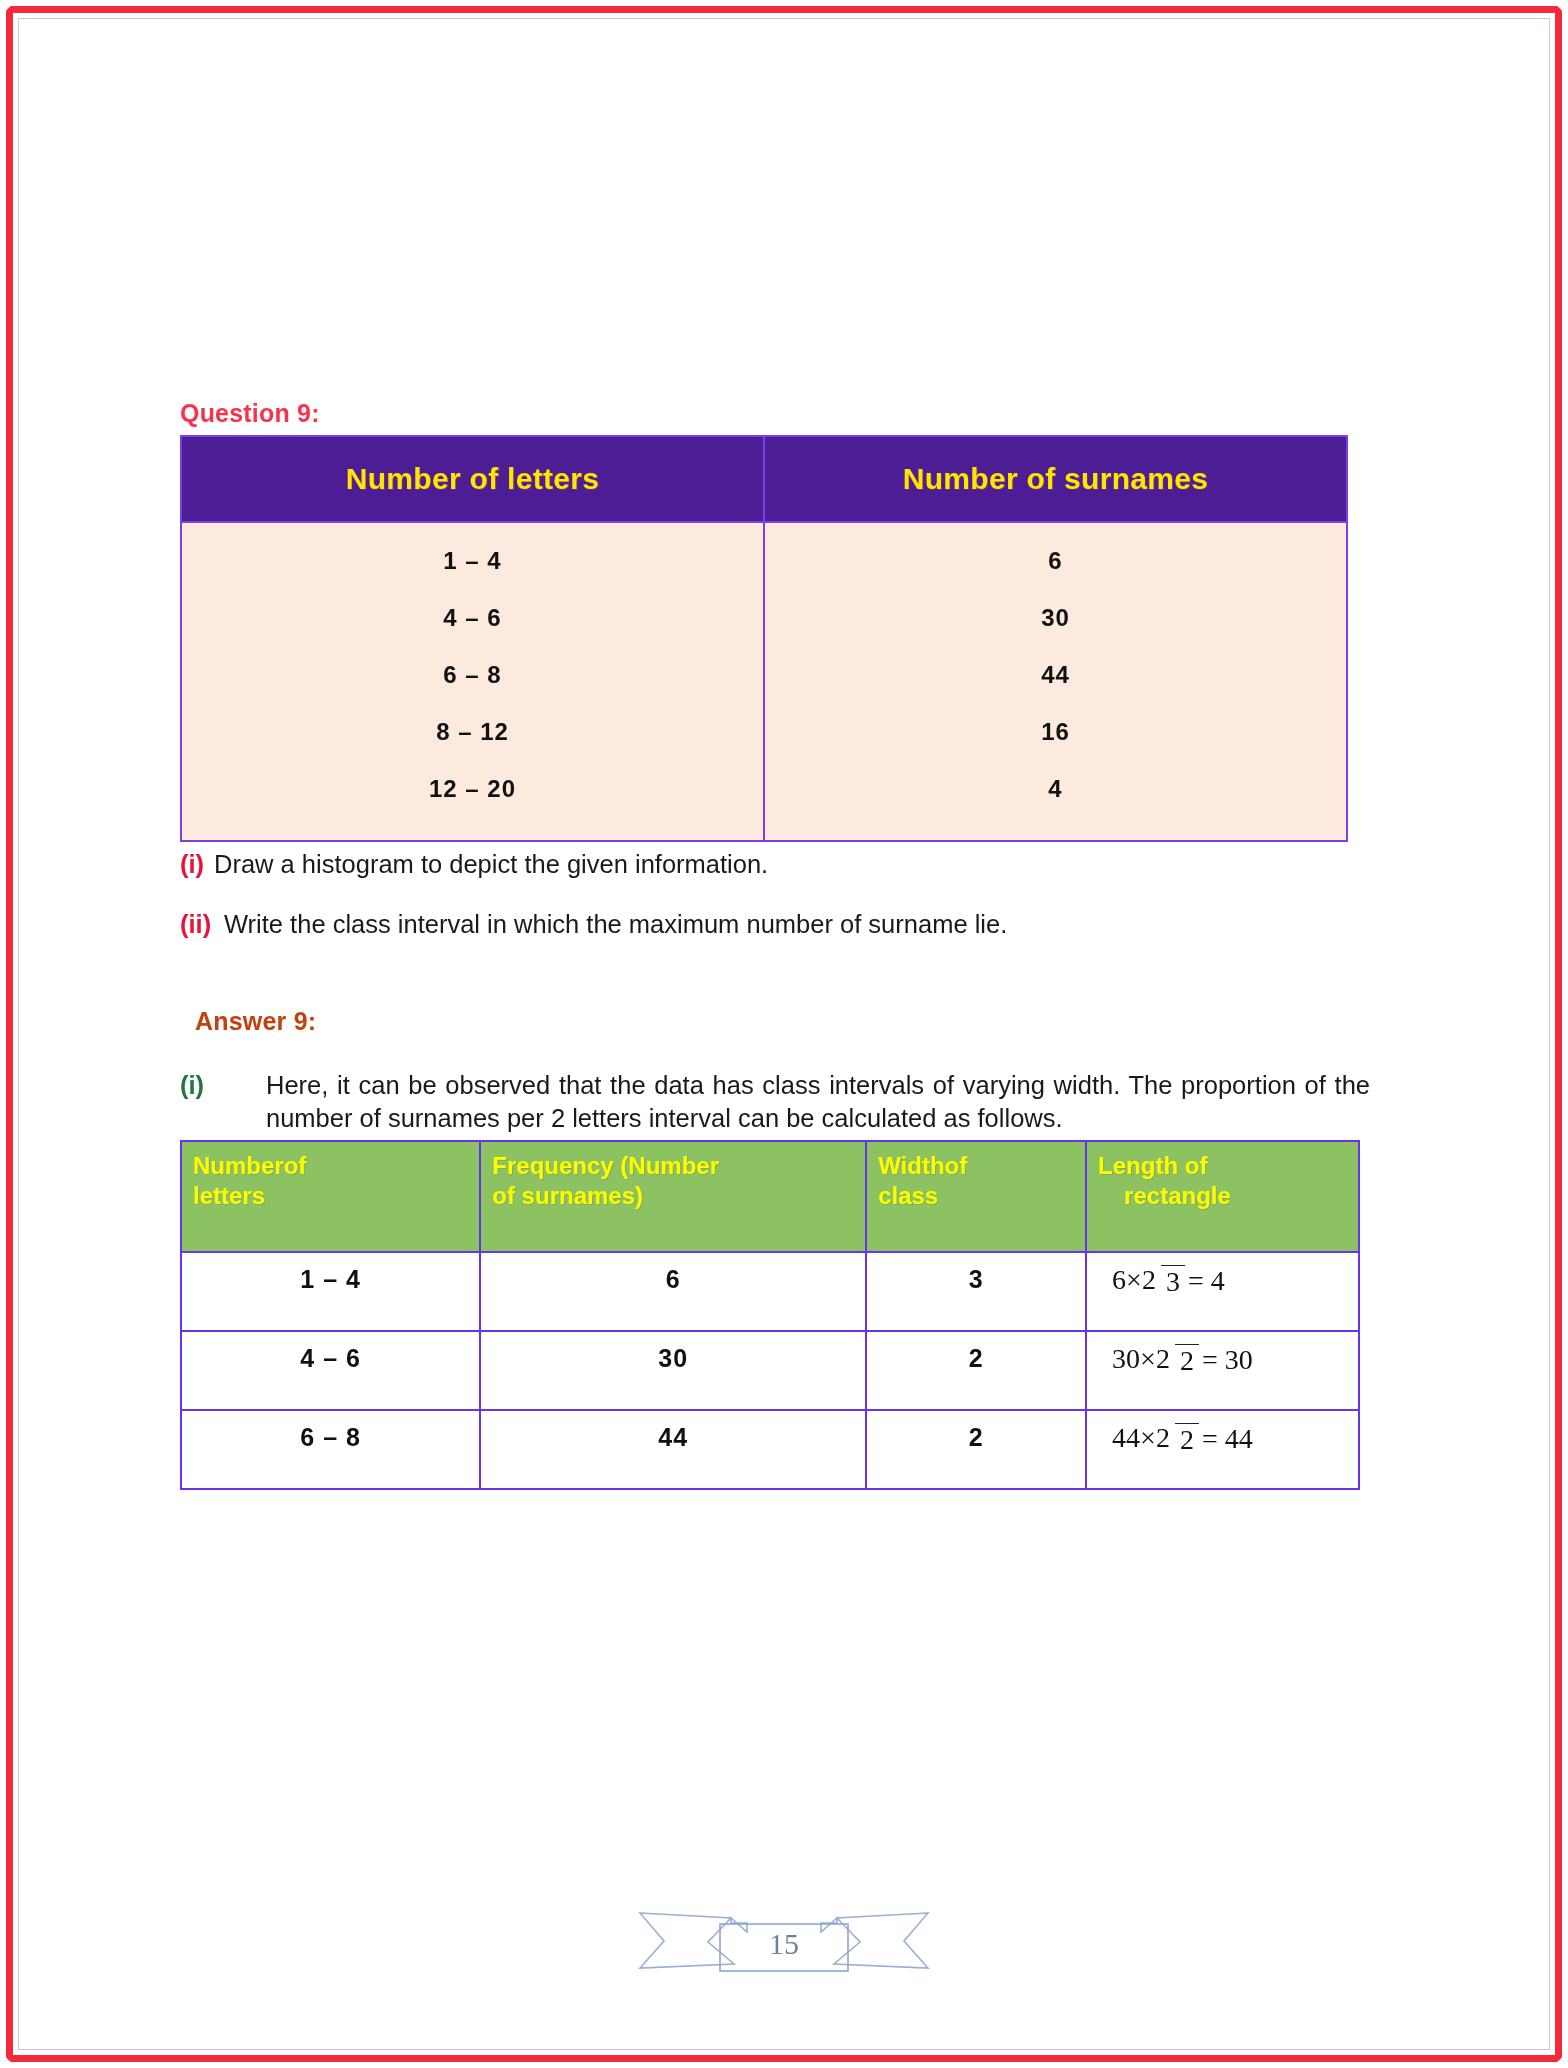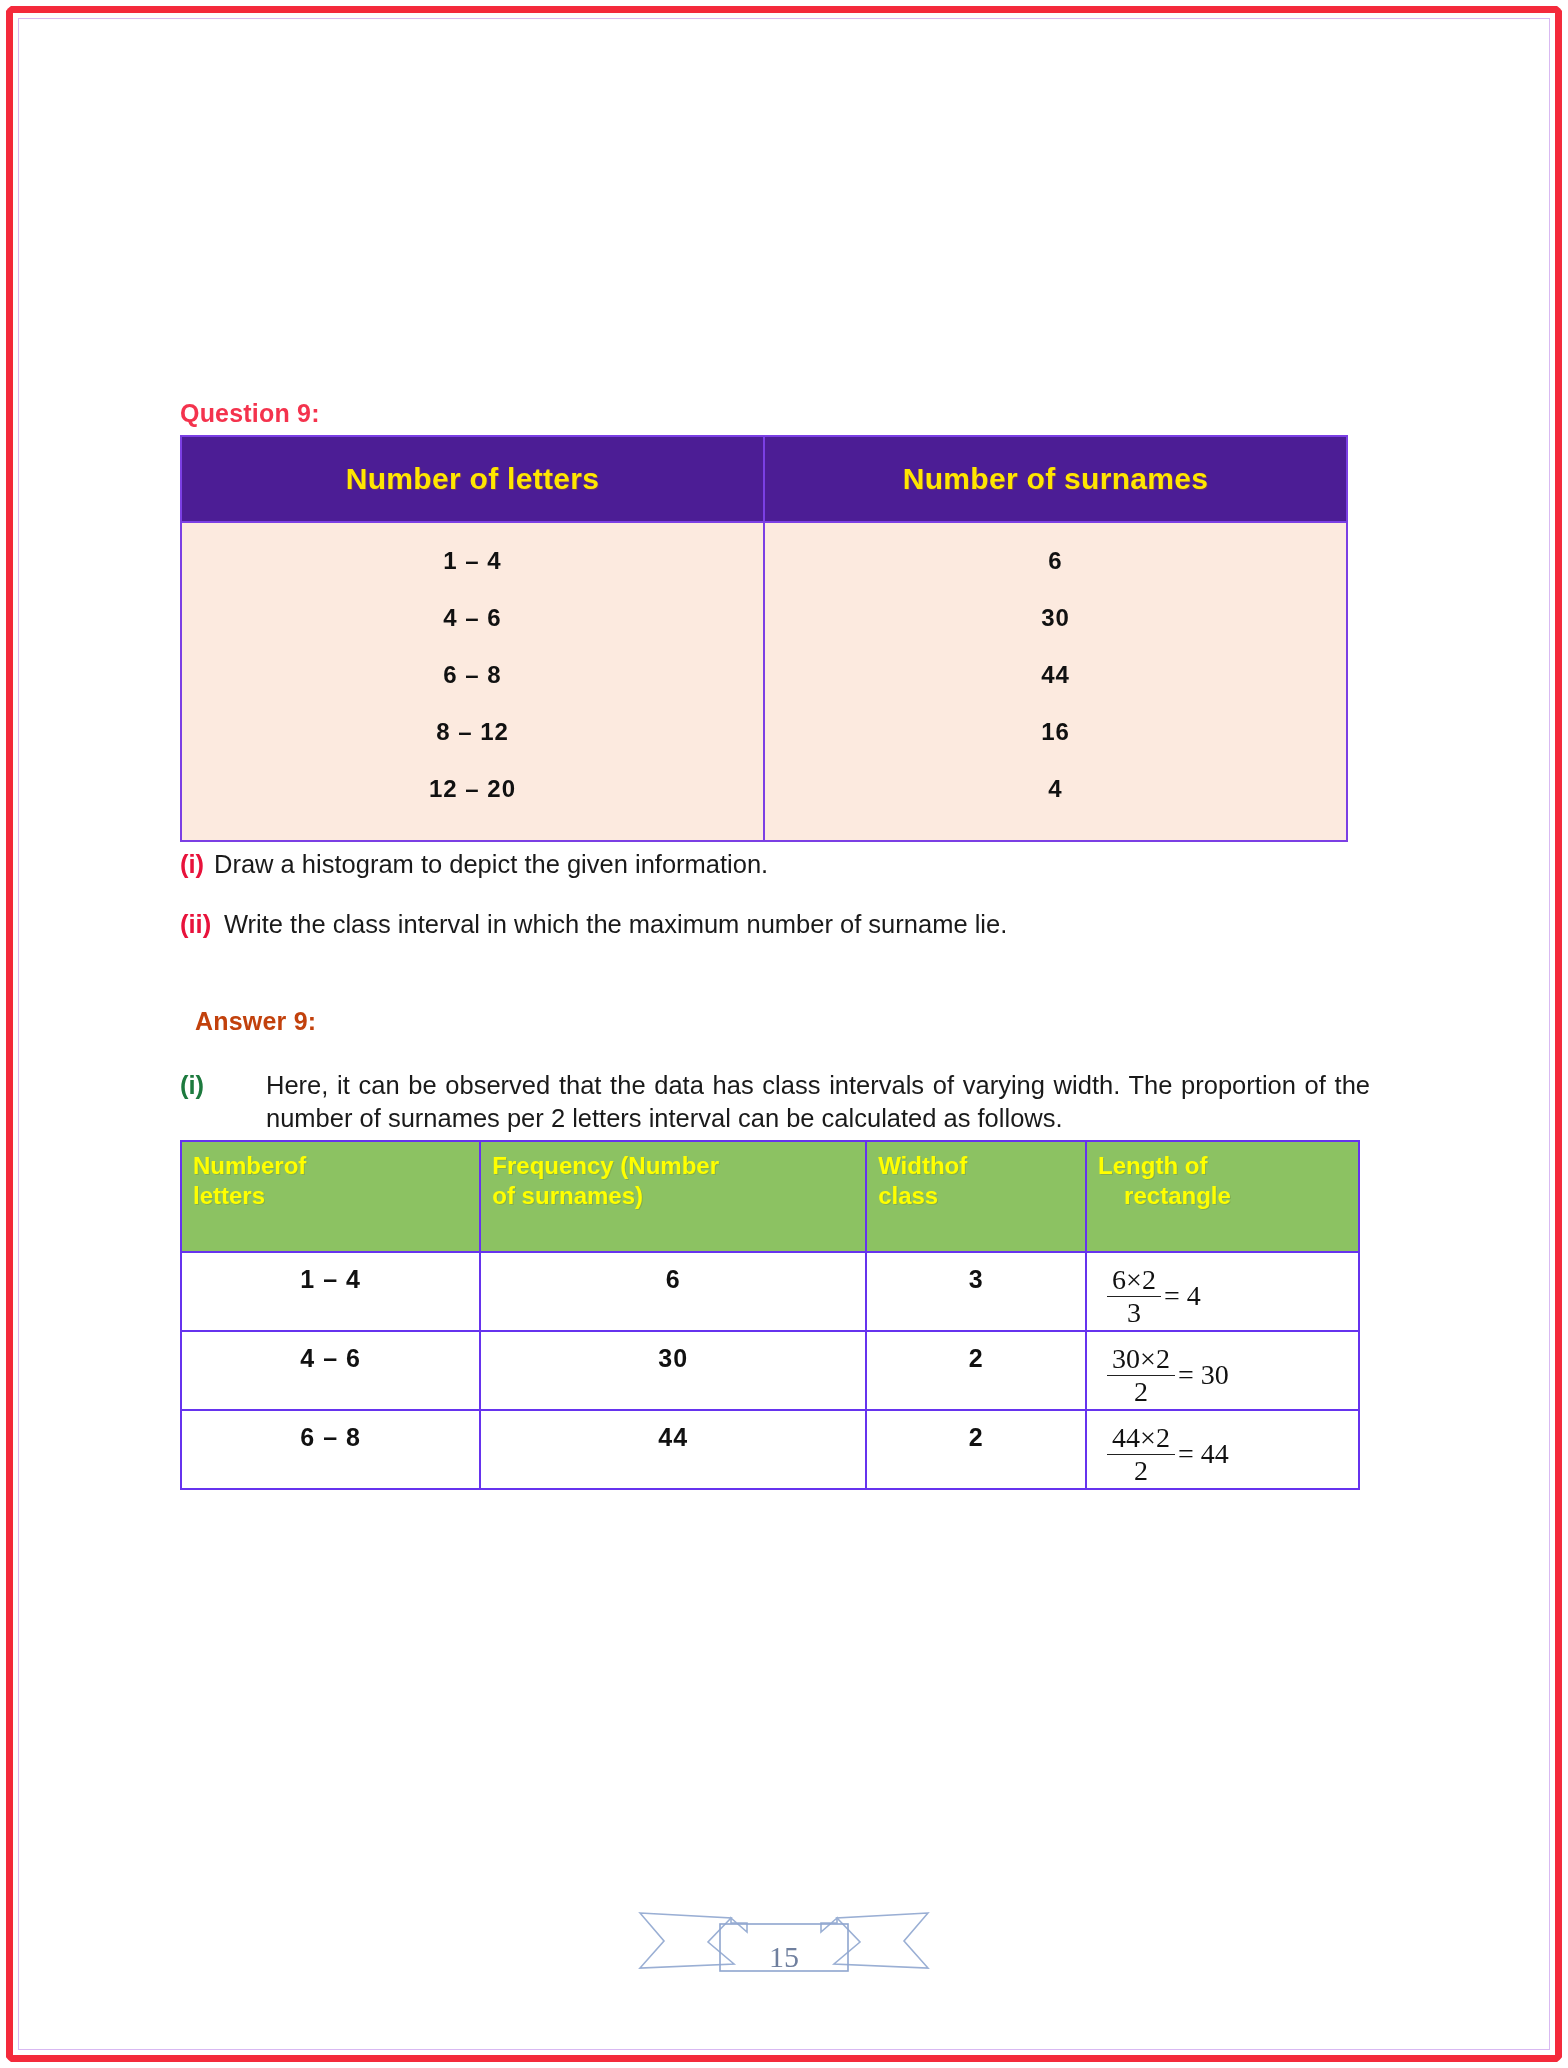--- a/index.html
+++ b/index.html
@@ -182,21 +182,21 @@
   .frac-expr {
     display: inline-flex;
     align-items: center;
     font-family: "Liberation Serif", serif;
     font-weight: normal;
     font-size: 28px;
     letter-spacing: 0;
   }
   .frac {
     display: inline-flex;
-    flex-direction: column;
+    flex-direction: row;
     text-align: center;
     vertical-align: middle;
     line-height: 1.05;
   }
   .frac .num {
     padding: 0 5px 1px 5px;
     white-space: nowrap;
   }
   .frac .den {
     border-top: 1.6px solid #222;
@@ -219,21 +219,21 @@
   }
   .ribbon-wrap {
     position: relative;
     width: 300px;
     height: 120px;
   }
   .pagenum {
     position: absolute;
     left: 0;
     right: 0;
-    top: 60px;
+    top: 47px;
     text-align: center;
     font-family: "Liberation Serif", serif;
     font-size: 30px;
     color: #6f7f9e;
   }
 </style>
 </head>
 <body>
 
 <div class="page">

